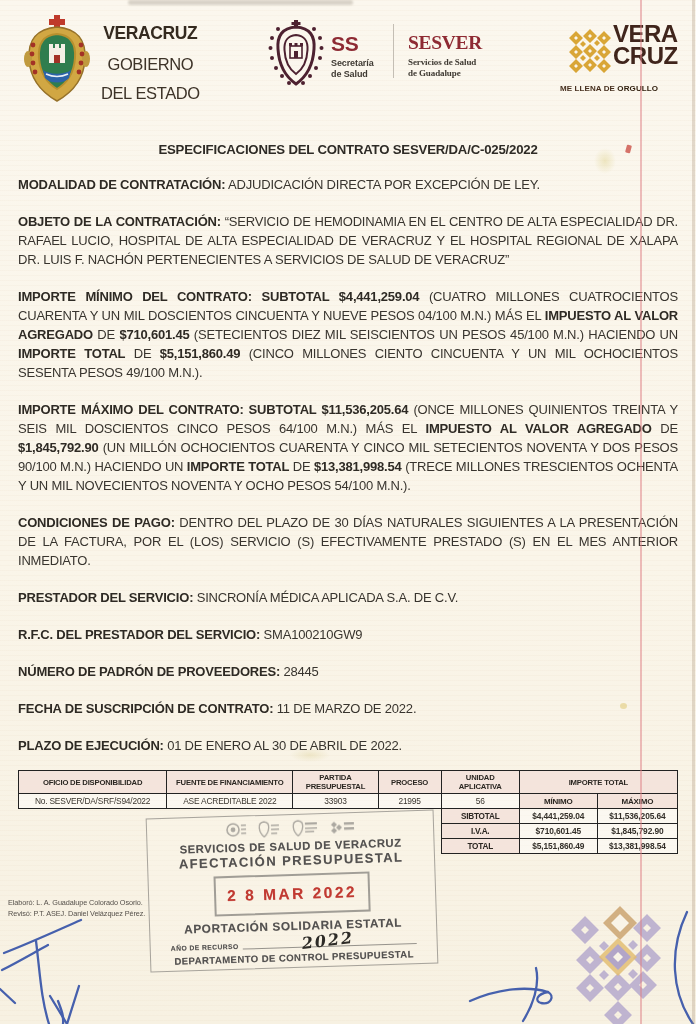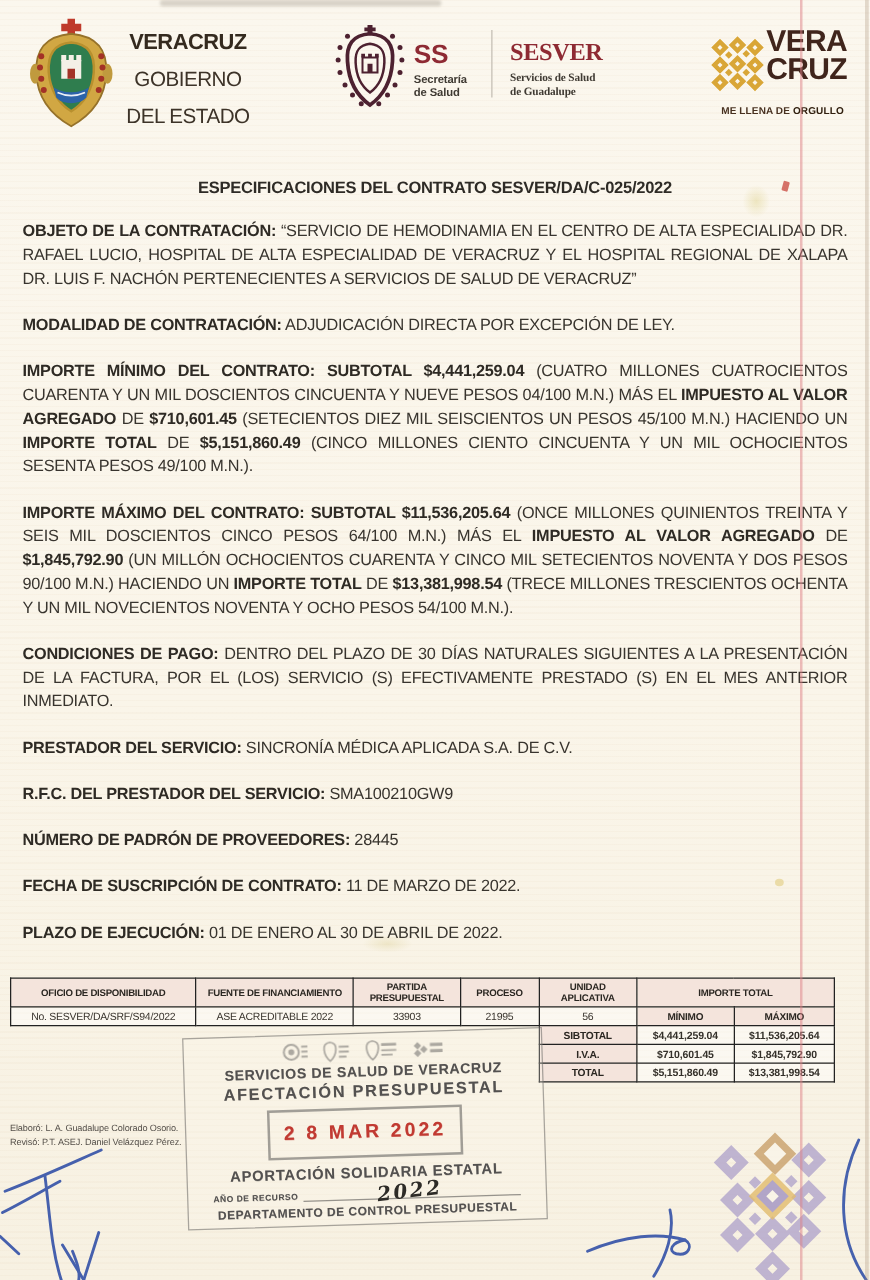--- a/index.html
+++ b/index.html
@@ -19,29 +19,29 @@
   .gov-text .l2,.gov-text .l3{font-size:16.5px; letter-spacing:-0.4px; margin-top:13px; color:#3d3328;}
   .center-shield{position:absolute; left:268px; top:20px;}
   .ss-block{position:absolute; left:331px; top:33px; color:#8e2a33; line-height:1;}
   .ss-abbr{font-weight:bold; font-size:21px;}
   .ss-sub{color:#3f3a33; font-weight:bold; font-size:9px; margin-top:4px; line-height:1.25; letter-spacing:-0.1px;}
   .hdr-divider{position:absolute; left:393px; top:24px; width:1px; height:54px; background:#c4beb4;}
   .sesver-block{position:absolute; left:408px; top:33px; color:#8e2a33; line-height:1;font-family:Liberation Serif, serif;}
   .sesver-abbr{font-weight:bold; font-size:19.5px; letter-spacing:-0.3px;}
   .gold-cluster{position:absolute; left:567px; top:28px;}
   .wordmark{position:absolute; left:613px; top:23px; color:#40251c; font-weight:bold; font-size:24px; line-height:.92; letter-spacing:-0.5px;}
-  .slogan{position:absolute; left:560px; top:84px; width:132px; text-align:center; font-size:8px; color:#47301f; font-weight:bold; letter-spacing:.1px;}
+  .slogan{position:absolute; left:560px; top:84px; width:132px; text-align:left; font-size:8px; color:#47301f; font-weight:bold; letter-spacing:.1px;}
   .slogan .strong{color:#31200f;}
   
   .doc-title{margin-top:24px; text-align:center; font-weight:bold; font-size:13.2px; color:#2e2b26;}
   .content{padding:0 18px;}
   .content p{margin:18px 0 0 0; font-size:13px; line-height:19px; text-align:justify; color:#38342e;}
   .content .b{font-weight:bold; color:#2e2a24;}
   
-  .lower{position:relative; padding:0 8px; margin-top:27px;}
+  .lower{position:relative; padding:0 18px; margin-top:15px;}
   table.budget{border-collapse:collapse; width:660px; table-layout:fixed;}
   table.budget th, table.budget td{border:1.5px solid #222; text-align:center; vertical-align:middle; padding:2px 2px; overflow:hidden;}
   table.budget th{background:#f4e4dc; font-weight:bold; font-size:7.7px; line-height:1.2; color:#2b2722;}
   table.budget td.val{font-size:8.4px; background:rgba(255,255,255,.45); color:#3a352e;}
   table.budget th.subhead{font-size:8px;}
   table.budget td.spacer{border:none; background:transparent;}
   table.budget th.sumlabel{font-size:8.2px;}
   table.budget td.money{font-size:8.4px; background:rgba(255,255,255,.45); color:#34302a; font-weight:bold; letter-spacing:-0.1px;}
   
   .stamp{
@@ -178,22 +178,22 @@
       <div>VERA</div>
       <div>CRUZ</div>
     </div>
 
     <div class="slogan"><span>ME LLENA DE </span><span class="strong">ORGULLO</span></div>
   </div>
 
   <div class="doc-title">ESPECIFICACIONES DEL CONTRATO SESVER/DA/C-025/2022</div>
 
   <div class="content">
+      <p><span class="b">MODALIDAD DE CONTRATACIÓN:</span><span> ADJUDICACIÓN DIRECTA POR EXCEPCIÓN DE LEY.</span></p>
       <p><span class="b">OBJETO DE LA CONTRATACIÓN:</span><span> “SERVICIO DE HEMODINAMIA EN EL CENTRO DE ALTA ESPECIALIDAD DR. RAFAEL LUCIO, HOSPITAL DE ALTA ESPECIALIDAD DE VERACRUZ Y EL HOSPITAL REGIONAL DE XALAPA DR. LUIS F. NACHÓN PERTENECIENTES A SERVICIOS DE SALUD DE VERACRUZ”</span></p>
-      <p><span class="b">MODALIDAD DE CONTRATACIÓN:</span><span> ADJUDICACIÓN DIRECTA POR EXCEPCIÓN DE LEY.</span></p>
       <p><span class="b">IMPORTE MÍNIMO DEL CONTRATO: SUBTOTAL $4,441,259.04</span><span> (CUATRO MILLONES CUATROCIENTOS CUARENTA Y UN MIL DOSCIENTOS CINCUENTA Y NUEVE PESOS 04/100 M.N.) MÁS EL </span><span class="b">IMPUESTO AL VALOR AGREGADO</span><span> DE </span><span class="b">$710,601.45</span><span> (SETECIENTOS DIEZ MIL SEISCIENTOS UN PESOS 45/100 M.N.) HACIENDO UN </span><span class="b">IMPORTE TOTAL</span><span> DE </span><span class="b">$5,151,860.49</span><span> (CINCO MILLONES CIENTO CINCUENTA Y UN MIL OCHOCIENTOS SESENTA PESOS 49/100 M.N.).</span></p>
       <p><span class="b">IMPORTE MÁXIMO DEL CONTRATO: SUBTOTAL $11,536,205.64</span><span> (ONCE MILLONES QUINIENTOS TREINTA Y SEIS MIL DOSCIENTOS CINCO PESOS 64/100 M.N.) MÁS EL </span><span class="b">IMPUESTO AL VALOR AGREGADO</span><span> DE </span><span class="b">$1,845,792.90</span><span> (UN MILLÓN OCHOCIENTOS CUARENTA Y CINCO MIL SETECIENTOS NOVENTA Y DOS PESOS 90/100 M.N.) HACIENDO UN </span><span class="b">IMPORTE TOTAL</span><span> DE </span><span class="b">$13,381,998.54</span><span> (TRECE MILLONES TRESCIENTOS OCHENTA Y UN MIL NOVECIENTOS NOVENTA Y OCHO PESOS 54/100 M.N.).</span></p>
       <p><span class="b">CONDICIONES DE PAGO:</span><span> DENTRO DEL PLAZO DE 30 DÍAS NATURALES SIGUIENTES A LA PRESENTACIÓN DE LA FACTURA, POR EL (LOS) SERVICIO (S) EFECTIVAMENTE PRESTADO (S) EN EL MES ANTERIOR INMEDIATO.</span></p>
       <p><span class="b">PRESTADOR DEL SERVICIO:</span><span> SINCRONÍA MÉDICA APLICADA S.A. DE C.V.</span></p>
       <p><span class="b">R.F.C. DEL PRESTADOR DEL SERVICIO:</span><span> SMA100210GW9</span></p>
       <p><span class="b">NÚMERO DE PADRÓN DE PROVEEDORES:</span><span> 28445</span></p>
       <p><span class="b">FECHA DE SUSCRIPCIÓN DE CONTRATO:</span><span> 11 DE MARZO DE 2022.</span></p>
       <p><span class="b">PLAZO DE EJECUCIÓN:</span><span> 01 DE ENERO AL 30 DE ABRIL DE 2022.</span></p>
     </div>
 

